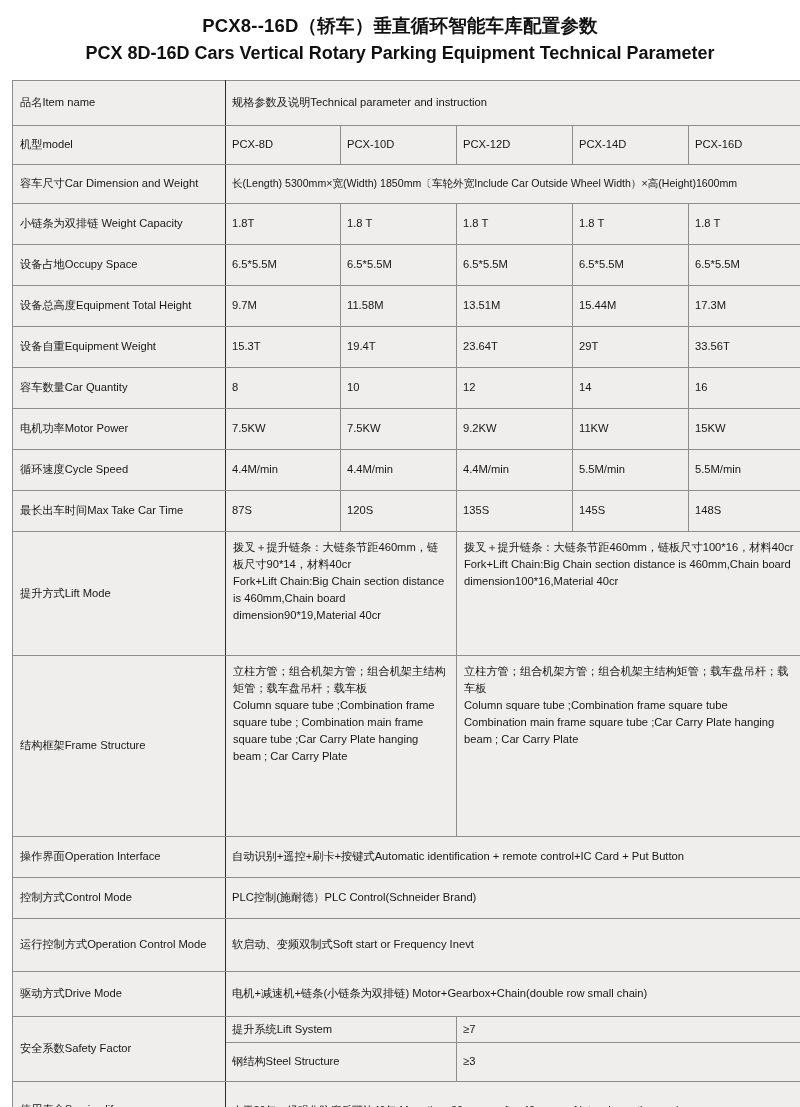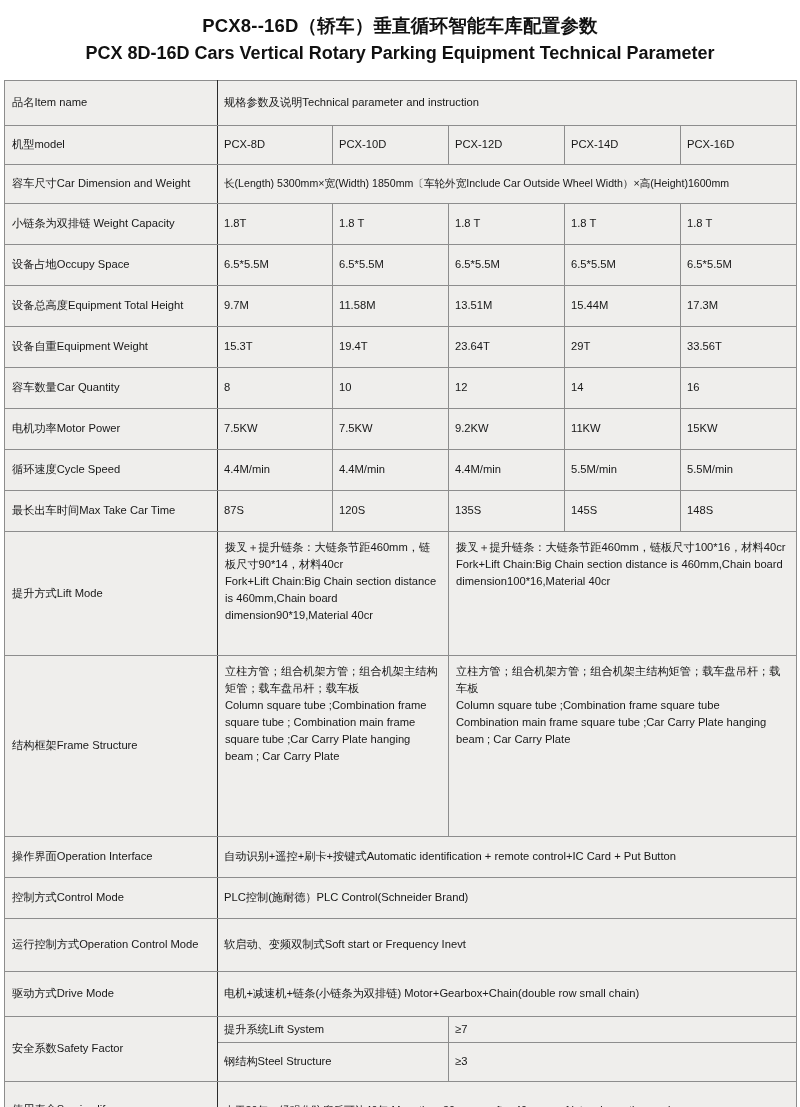--- a/index.html
+++ b/index.html
@@ -12,21 +12,21 @@
     height: 1107px;
     font-family: "Liberation Sans", "DejaVu Sans", sans-serif;
     color: #1a1a1a;
     -webkit-font-smoothing: antialiased;
   }
   .page {
     position: relative;
     width: 800px;
     height: 1107px;
     box-sizing: border-box;
-    padding: 0 4px;
+    padding: 0 12px;
   }
 
   
   .title-block {
     text-align: center;
     padding-top: 12px;
   }
   .title-cn {
     font-size: 18.5px;
     font-weight: 700;

